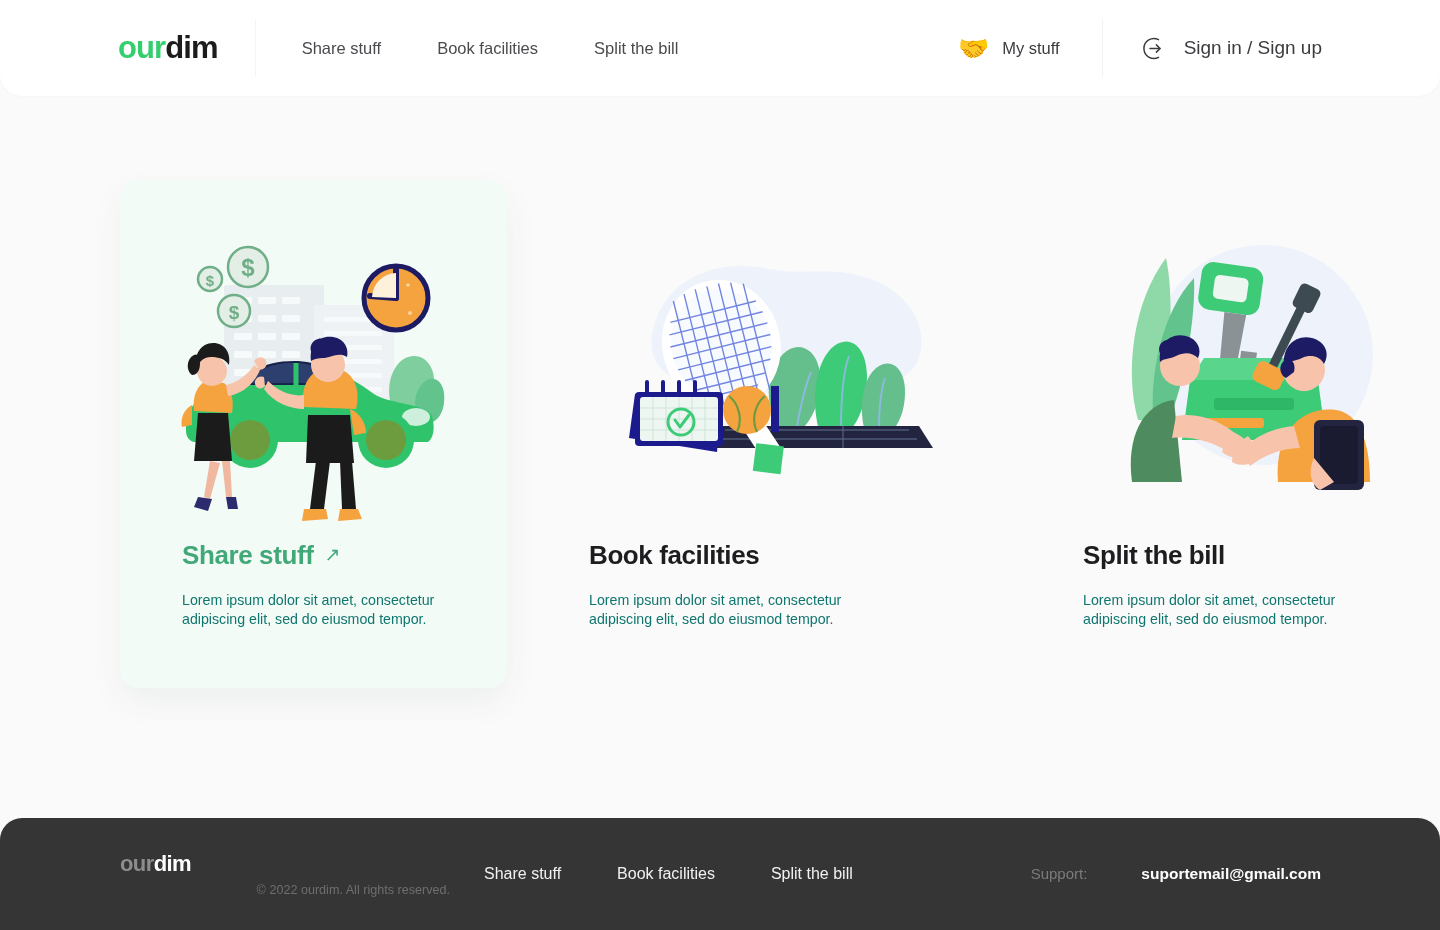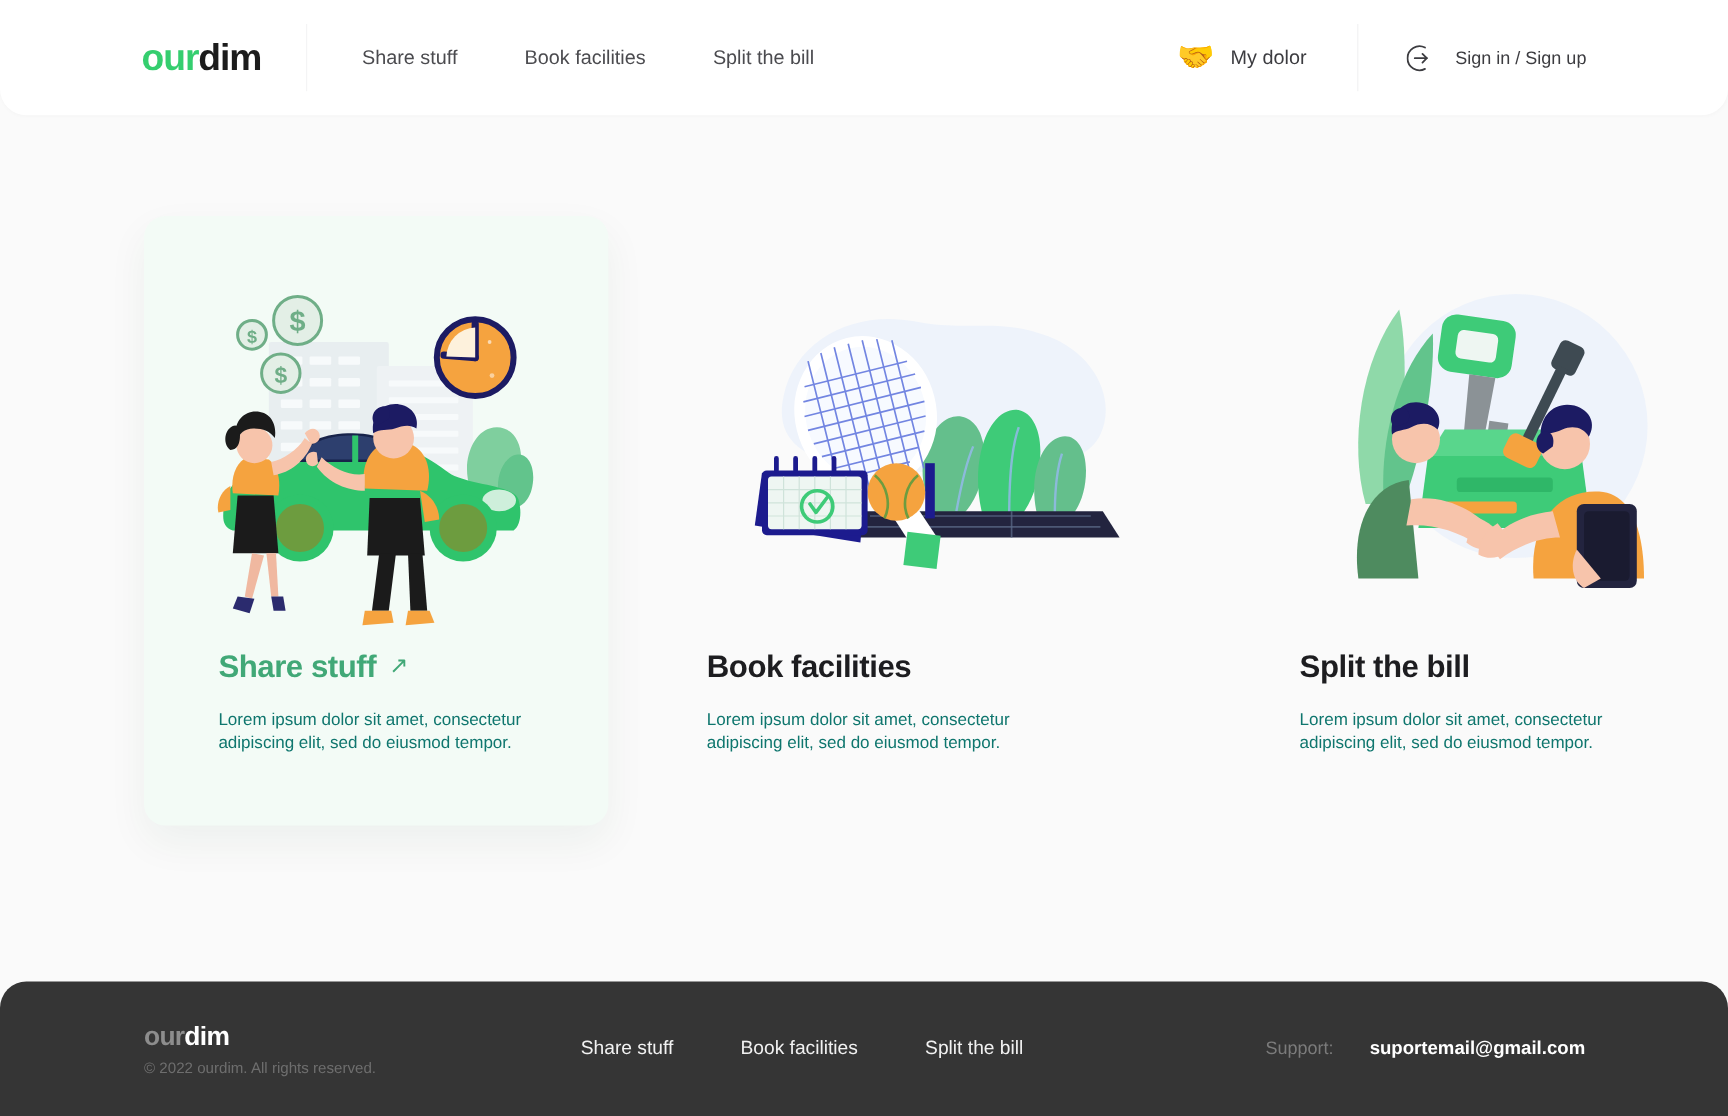--- a/index.html
+++ b/index.html
@@ -80,21 +80,21 @@
   }
 
   .signin {
     display: flex;
     align-items: center;
     gap: 16px;
     padding: 0 118px 0 40px;
     height: 68px;
     cursor: pointer;
   }
-  .signin-label { font-size: 15px; color: #3c3c40; white-space: nowrap; }
+  .signin-label { font-size: 19px; color: #3c3c40; white-space: nowrap; }
 
   
   .cards {
     position: absolute;
     top: 180px;
     left: 0;
     width: 1440px;
     display: flex;
   }
   .card {
@@ -173,20 +173,21 @@
     font-weight: bold;
     letter-spacing: -0.6px;
     line-height: 1.2;
   }
   .f-logo .fl-a { color: #8d8d8d; }
   .f-logo .fl-b { color: #ffffff; }
   .f-copy {
     font-size: 12.6px;
     color: #6e6e6e;
     margin-top: 6px;
+    text-align: right;
   }
   .f-nav { display: flex; align-items: center; margin-left: 34px; }
   .f-link {
     font-size: 16px;
     color: #f1f1f1;
     margin-right: 56px;
     cursor: pointer;
     white-space: nowrap;
   }
   .f-support {
@@ -195,20 +196,21 @@
     display: flex;
     align-items: baseline;
     gap: 30px;
   }
   .f-support-label { font-size: 15px; color: #7b7b7b; }
   .f-support-mail {
     font-size: 15.5px;
     color: #ffffff;
     font-weight: bold;
     cursor: pointer;
+    margin-left: 24px;
   }
 
   svg { display: block; }
 </style>
 </head>
 <body>
 
 <div class="header">
 
   <div class="logo">
@@ -220,21 +222,21 @@
   <div class="nav">
     <div class="nav-link">Share stuff</div>
     <div class="nav-link">Book facilities</div>
     <div class="nav-link">Split the bill</div>
   </div>
 
   <div class="hdr-right">
 
     <div class="deals">
       <span class="deals-emoji">🤝</span>
-      <span class="deals-label">My dolor</span>
+      <span class="deals-label">My stuff</span>
     </div>
 
     <div class="hdr-divider2"></div>
 
     <div class="signin">
       <span>
         <svg width="25" height="25" viewBox="0 0 25 25" fill="none">
           <path d="M15.5 3.6a10 10 0 1 0 0 17.8" stroke="#3c3c40" stroke-width="1.5" stroke-linecap="round" fill="none"></path>
           <path d="M7 12.5h10" stroke="#3c3c40" stroke-width="1.5" stroke-linecap="round"></path>
           <path d="M13.4 8.9l3.6 3.6-3.6 3.6" stroke="#3c3c40" stroke-width="1.5" stroke-linecap="round" stroke-linejoin="round" fill="none"></path>

